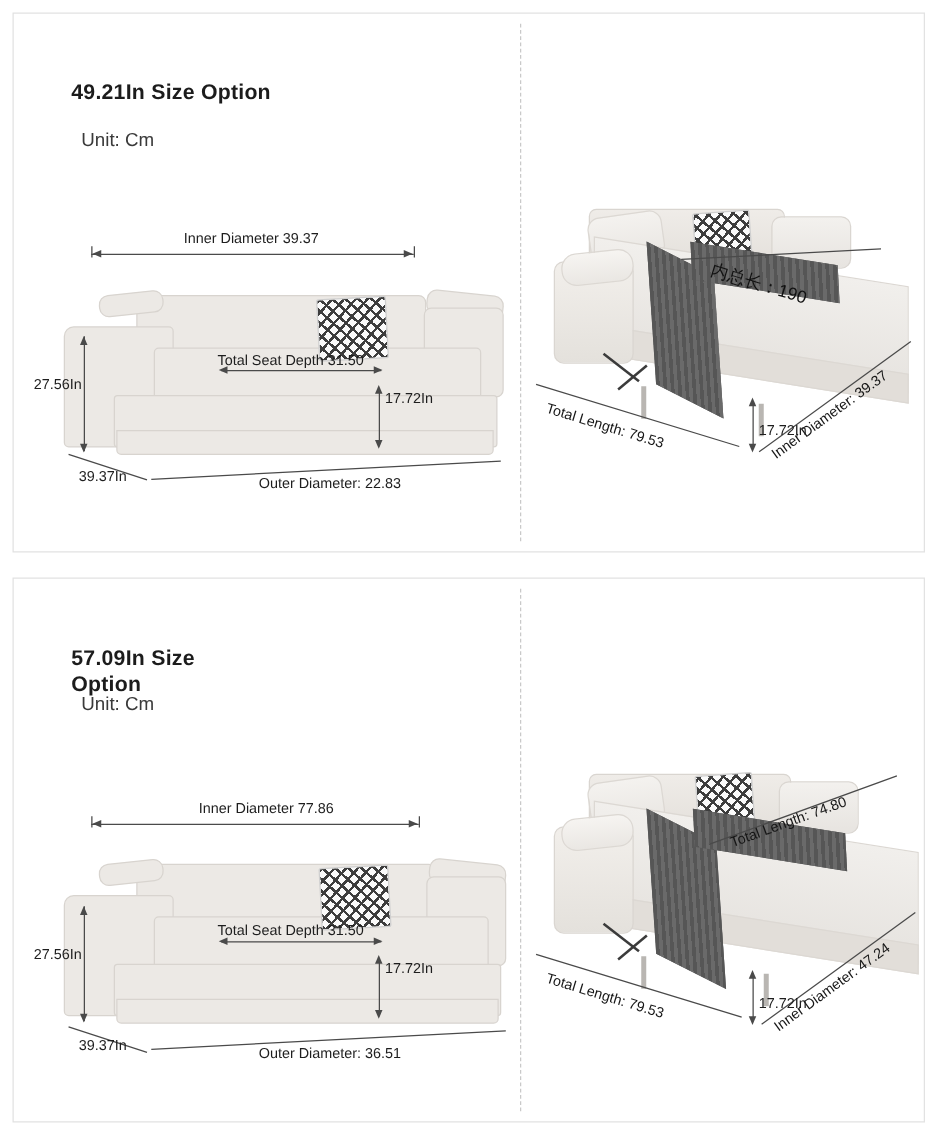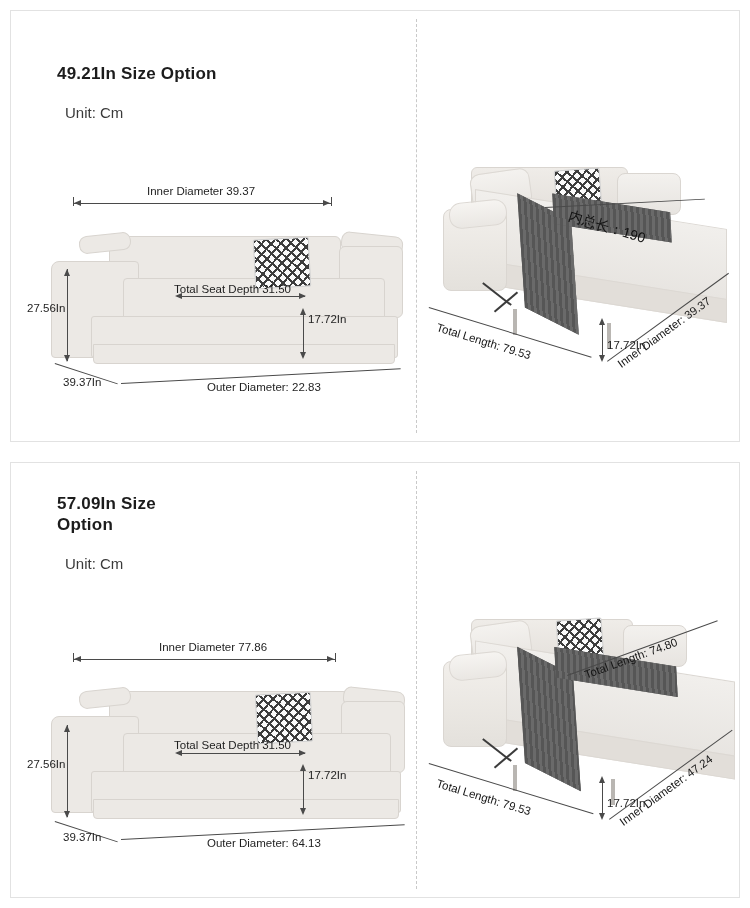--- a/index.html
+++ b/index.html
@@ -193,21 +193,21 @@
       <div class="dim v" style="left:185px;top:310px;height:38px;"></div>
       <div class="arrow up" style="left:182px;top:307px;"></div>
       <div class="arrow down" style="left:182px;top:344px;"></div>
       <div class="dlabel" style="left:190px;top:328px;">17.72In</div>
     </div>
   </div>
 
   <div class="panel" id="panel-2">
     <div class="divider" style="left:405px;"></div>
 
-    <div class="title" style="left:46px;top:30px;width:150px;">57.09In Size Option</div>
+    <div class="title" style="left:46px;top:53px;width:150px;">57.09In Size Option</div>
     <div class="subtitle" style="left:54px;top:92px;">Unit: Cm</div>
 
     <div class="half half-left">
 
       <div class="sofa" style="left:40px;top:208px;width:350px;height:165px;">
         <div class="body soft2" style="left:58px;top:20px;width:238px;height:48px;border-radius:6px;"></div>
         <div class="body soft3" style="left:28px;top:18px;width:50px;height:16px;border-radius:8px;transform:rotate(-6deg);"></div>
         <div class="body soft3" style="left:292px;top:18px;width:60px;height:18px;border-radius:8px;transform:rotate(6deg);"></div>
         <div class="body soft" style="left:0px;top:45px;width:86px;height:95px;border-radius:8px 4px 4px 4px;"></div>
         <div class="body soft" style="left:290px;top:30px;width:62px;height:70px;border-radius:6px;"></div>
@@ -236,21 +236,21 @@
 
       <div class="dim v" style="left:292px;top:304px;height:46px;"></div>
       <div class="arrow up" style="left:289px;top:301px;"></div>
       <div class="arrow down" style="left:289px;top:345px;"></div>
       <div class="dlabel" style="left:297px;top:306px;">17.72In</div>
 
       <div class="dimline-rot" style="left:44px;top:358px;width:66px;transform:rotate(18deg);"></div>
       <div class="dlabel" style="left:52px;top:368px;">39.37In</div>
 
       <div class="dimline-rot" style="left:110px;top:376px;width:284px;transform:rotate(-3deg);"></div>
-      <div class="dlabel" style="left:196px;top:374px;">Outer Diameter: 64.13</div>
+      <div class="dlabel" style="left:196px;top:374px;">Outer Diameter: 36.51</div>
     </div>
 
     <div class="half half-right">
       <div class="bed" style="left:18px;top:140px;width:316px;height:236px;">
         <div class="body soft2" style="position:absolute;left:36px;top:16px;width:160px;height:48px;border-radius:6px;background:linear-gradient(180deg,#efece8,#e3dfda);border:1px solid #d9d5d0;"></div>
         <div class="body soft3" style="position:absolute;left:188px;top:22px;width:62px;height:40px;border-radius:8px;background:linear-gradient(180deg,#f3f1ee,#e7e4e0);border:1px solid #dad6d1;"></div>
         <div class="pillow" style="left:122px;top:16px;width:44px;height:40px;transform:rotate(-4deg);"></div>
         <div class="body soft" style="position:absolute;left:36px;top:20px;width:58px;height:36px;border-radius:10px;background:linear-gradient(180deg,#f4f2ef,#e9e6e2);border:1px solid #dcd8d3;transform:rotate(-8deg);"></div>
 
         <div class="mattress" style="left:40px;top:58px;width:258px;height:88px;transform:skewY(9deg);background:linear-gradient(180deg,#f1efec,#e6e3df);"></div>

